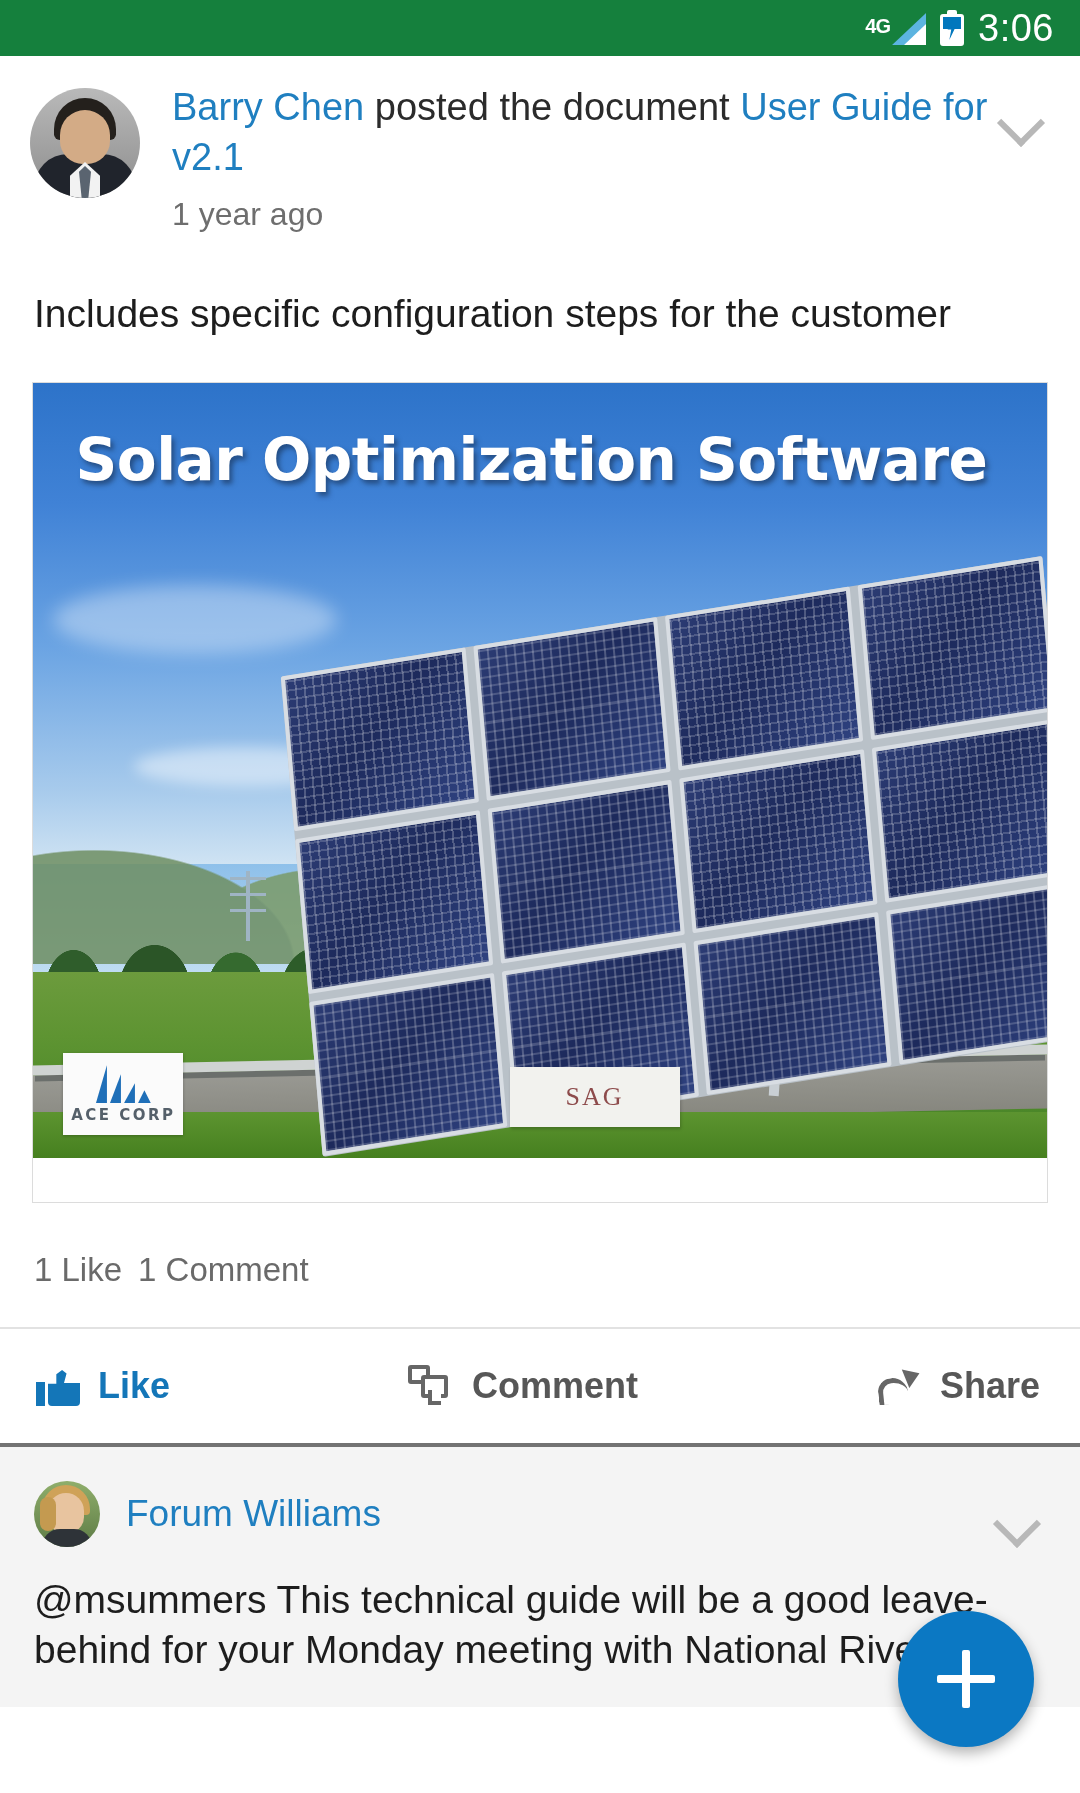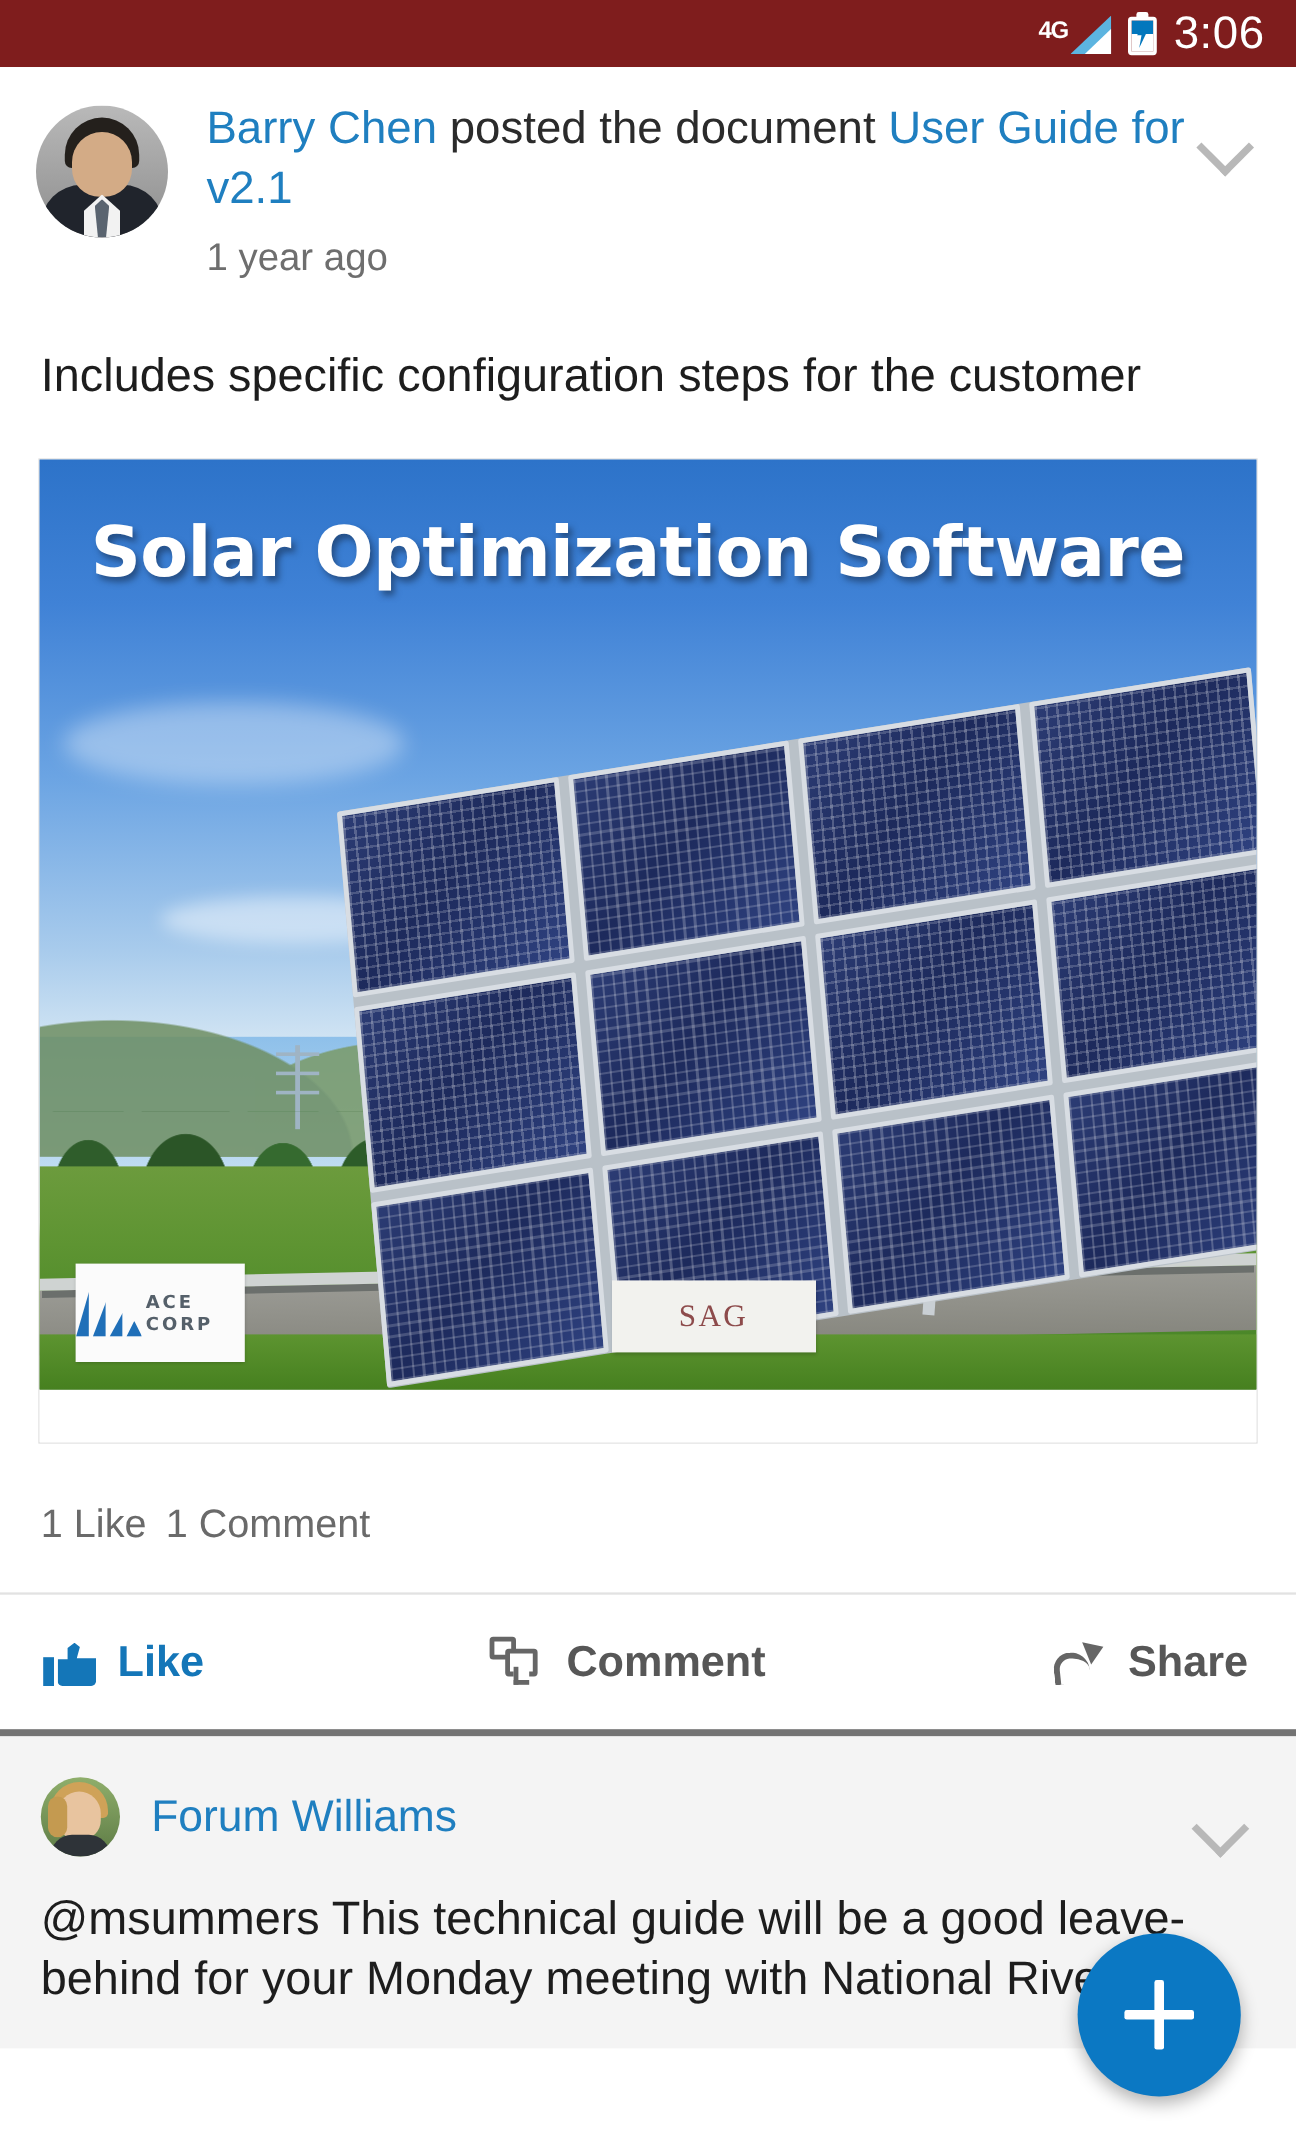--- a/index.html
+++ b/index.html
@@ -5,21 +5,21 @@
   * { margin:0; padding:0; box-sizing:border-box; }
   html, body {
     width:1080px; height:1793px;
     background:#ffffff;
     font-family:"Liberation Sans", sans-serif;
     overflow:hidden;
   }
 
   
   .statusbar{
-    height:56px; background:#7f1d1d;
+    height:56px; background:#15803d;
     display:flex; align-items:center; justify-content:flex-end;
     padding-right:26px; gap:14px;
   }
   .sb-signal{ display:flex; align-items:flex-end; gap:2px; position:relative; height:34px;}
   .sb-4g{ color:#fff; font-size:20px; font-weight:bold; line-height:1; position:relative; top:-9px; letter-spacing:-1px;}
   .sb-tri{ width:34px; height:32px; position:relative; }
   .sb-tri .bg{
     position:absolute; inset:0;
     background:#5cb4e0;
     clip-path: polygon(100% 0, 100% 100%, 0 100%);
@@ -223,22 +223,22 @@
     transform:rotate(-9deg) skewX(-4deg); z-index:3;
     background:#b9c1c8; border-radius:3px;
   }
   .panel-leg{
     position:absolute; right:26%; bottom:8%; width:10px; height:16%;
     background:#c9cfd4; z-index:3; transform:rotate(4deg);
   }
 
   
   .ace-logo{
-    position:absolute; left:3%; bottom:3%; width:141px; height:82px;
-    background:#fbfbfb; z-index:7; display:flex; flex-direction:row;
+    position:absolute; left:3%; bottom:3%; width:120px; height:82px;
+    background:#fbfbfb; z-index:7; display:flex; flex-direction:column;
     align-items:center; justify-content:center; gap:3px;
     box-shadow:0 1px 3px rgba(0,0,0,.25);
   }
   .ace-bars{ display:flex; align-items:flex-end; gap:3px; height:40px;}
   .ace-bars i{ display:block; background:#1f6fb8; }
   .ace-bars i:nth-child(1){ width:11px;height:38px; clip-path:polygon(100% 0,100% 100%,0 100%);}
   .ace-bars i:nth-child(2){ width:11px;height:29px; clip-path:polygon(100% 0,100% 100%,0 100%);}
   .ace-bars i:nth-child(3){ width:11px;height:20px; clip-path:polygon(100% 0,100% 100%,0 100%);}
   .ace-bars i:nth-child(4){ width:13px;height:13px; clip-path:polygon(50% 0,100% 100%,0 100%);}
   .ace-text{ font-size:15px; font-weight:700; color:#55606a; letter-spacing:2.5px; font-family:"DejaVu Sans", sans-serif;}
@@ -256,21 +256,21 @@
   
   .counts{
     padding:48px 34px 38px 34px; font-size:33px; color:#6a6a6a;
     border-bottom:2px solid #e2e2e2;
   }
   .counts span{ margin-right:16px; }
 
   
   .actionbar{
     display:flex; align-items:center; height:118px;
-    border-bottom:6px solid #737373; background:#fff;
+    border-bottom:4px solid #737373; background:#fff;
   }
   .act{
     display:flex; align-items:center; gap:18px; cursor:pointer;
   }
   .act.like{ flex:0 0 auto; padding-left:36px; color:#1476b8; }
   .act.comment{ flex:1 1 auto; justify-content:center; color:#575757; }
   .act.share{ flex:0 0 auto; padding-right:40px; color:#575757; }
   .act-label{ font-size:36px; font-weight:700; }
 
   .ic-thumb{ width:44px;height:40px; position:relative; flex:0 0 auto;}

